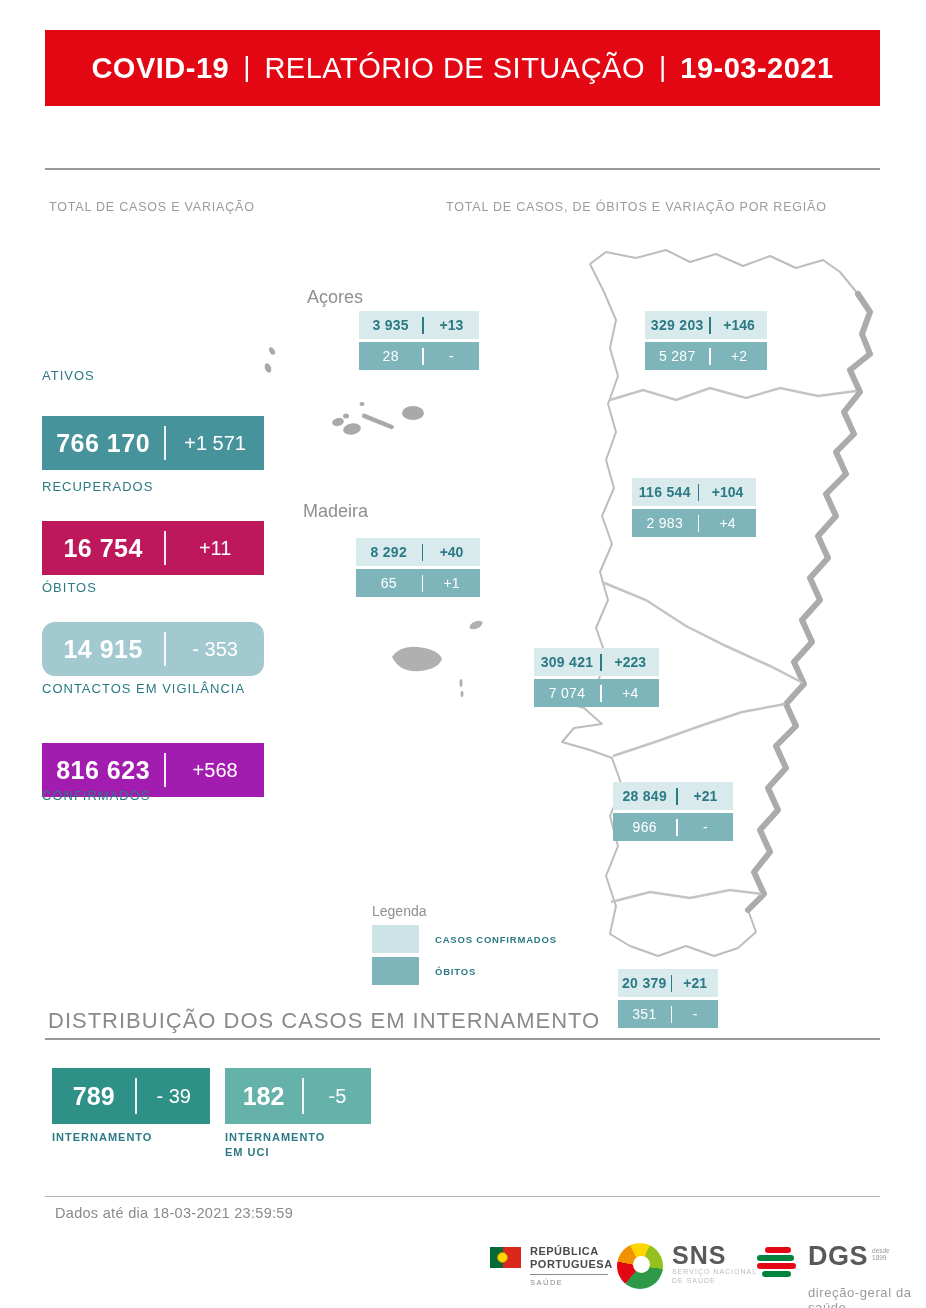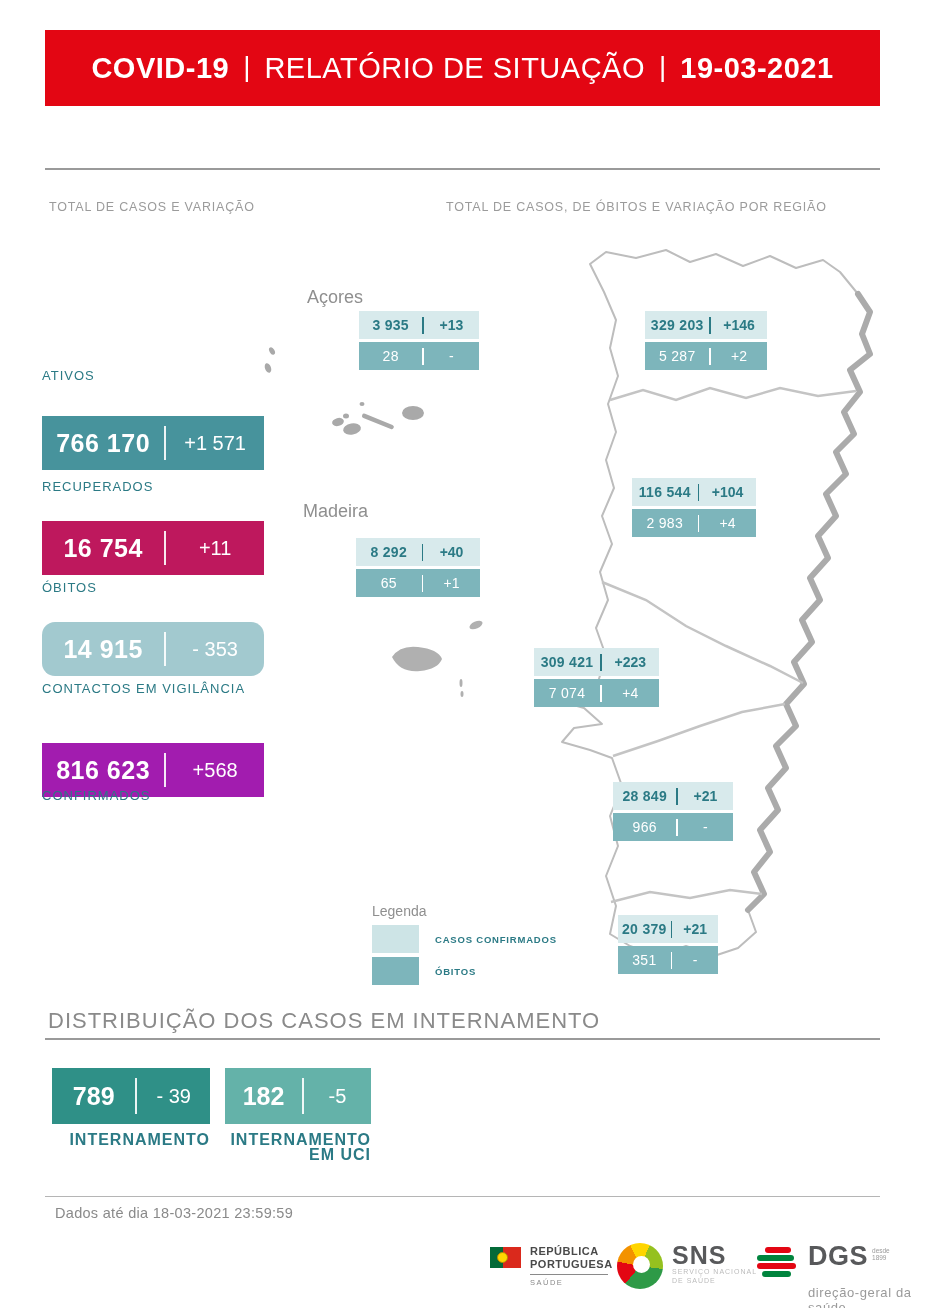--- a/index.html
+++ b/index.html
@@ -48,21 +48,21 @@
   
   .legend-title { position:absolute; color:#8f8f8f; font-size:14px; }
   .swatch { position:absolute; width:47px; height:28px; }
   .legend-label { position:absolute; color:#2b7a85; font-size:9.5px; font-weight:bold; letter-spacing:.8px; }
 
   
   .hospbox { position:absolute; top:1068px; height:56px; display:flex; align-items:center; color:#fff; }
   .hospbox .sv { flex:1.15; text-align:center; font-size:25px; font-weight:bold; }
   .hospbox .sbar { width:2px; height:36px; background:rgba(255,255,255,.9); }
   .hospbox .sd { flex:1; text-align:center; font-size:20px; }
-  .hosp-label { position:absolute; text-align:right; color:#2b7a85; font-size:16px; font-weight:bold; letter-spacing:1px; }
+  .hosp-label { position:absolute; text-align:left; color:#2b7a85; font-size:11px; font-weight:bold; letter-spacing:1px; }
 
   
   .foot-note { position:absolute; left:55px; top:1205px; color:#8a8a8a; font-size:14.5px; letter-spacing:.3px; }
 
   
   .logo { position:absolute; display:flex; align-items:flex-start; gap:9px; }
   .rp-flag { width:31px; height:21px; position:relative; background:#da291c; flex:none; margin-top:2px; }
   .rp-flag .green { position:absolute; left:0; top:0; width:13px; height:21px; background:#046a38; }
   .rp-flag .ring { position:absolute; left:7px; top:5px; width:11px; height:11px; border-radius:50%;
      background:#ffd700; border:1px solid #b78b00; }
@@ -244,21 +244,21 @@
       <span class="rbar"></span>
       <span class="rd">+21</span>
     </div>
     <div class="rrow deaths">
       <span class="rv">966</span>
       <span class="rbar"></span>
       <span class="rd">-</span>
     </div>
   </div>
 
-  <div class="regbox" style="left:598px; top:915px; width:120px;padding-left:20px;">
+  <div class="regbox" style="left:598px; top:969px; width:120px;padding-left:20px;">
     <div class="rrow cases">
       <span class="rv">20 379</span>
       <span class="rbar"></span>
       <span class="rd">+21</span>
     </div>
     <div class="rrow deaths">
       <span class="rv">351</span>
       <span class="rbar"></span>
       <span class="rd">-</span>
     </div>

